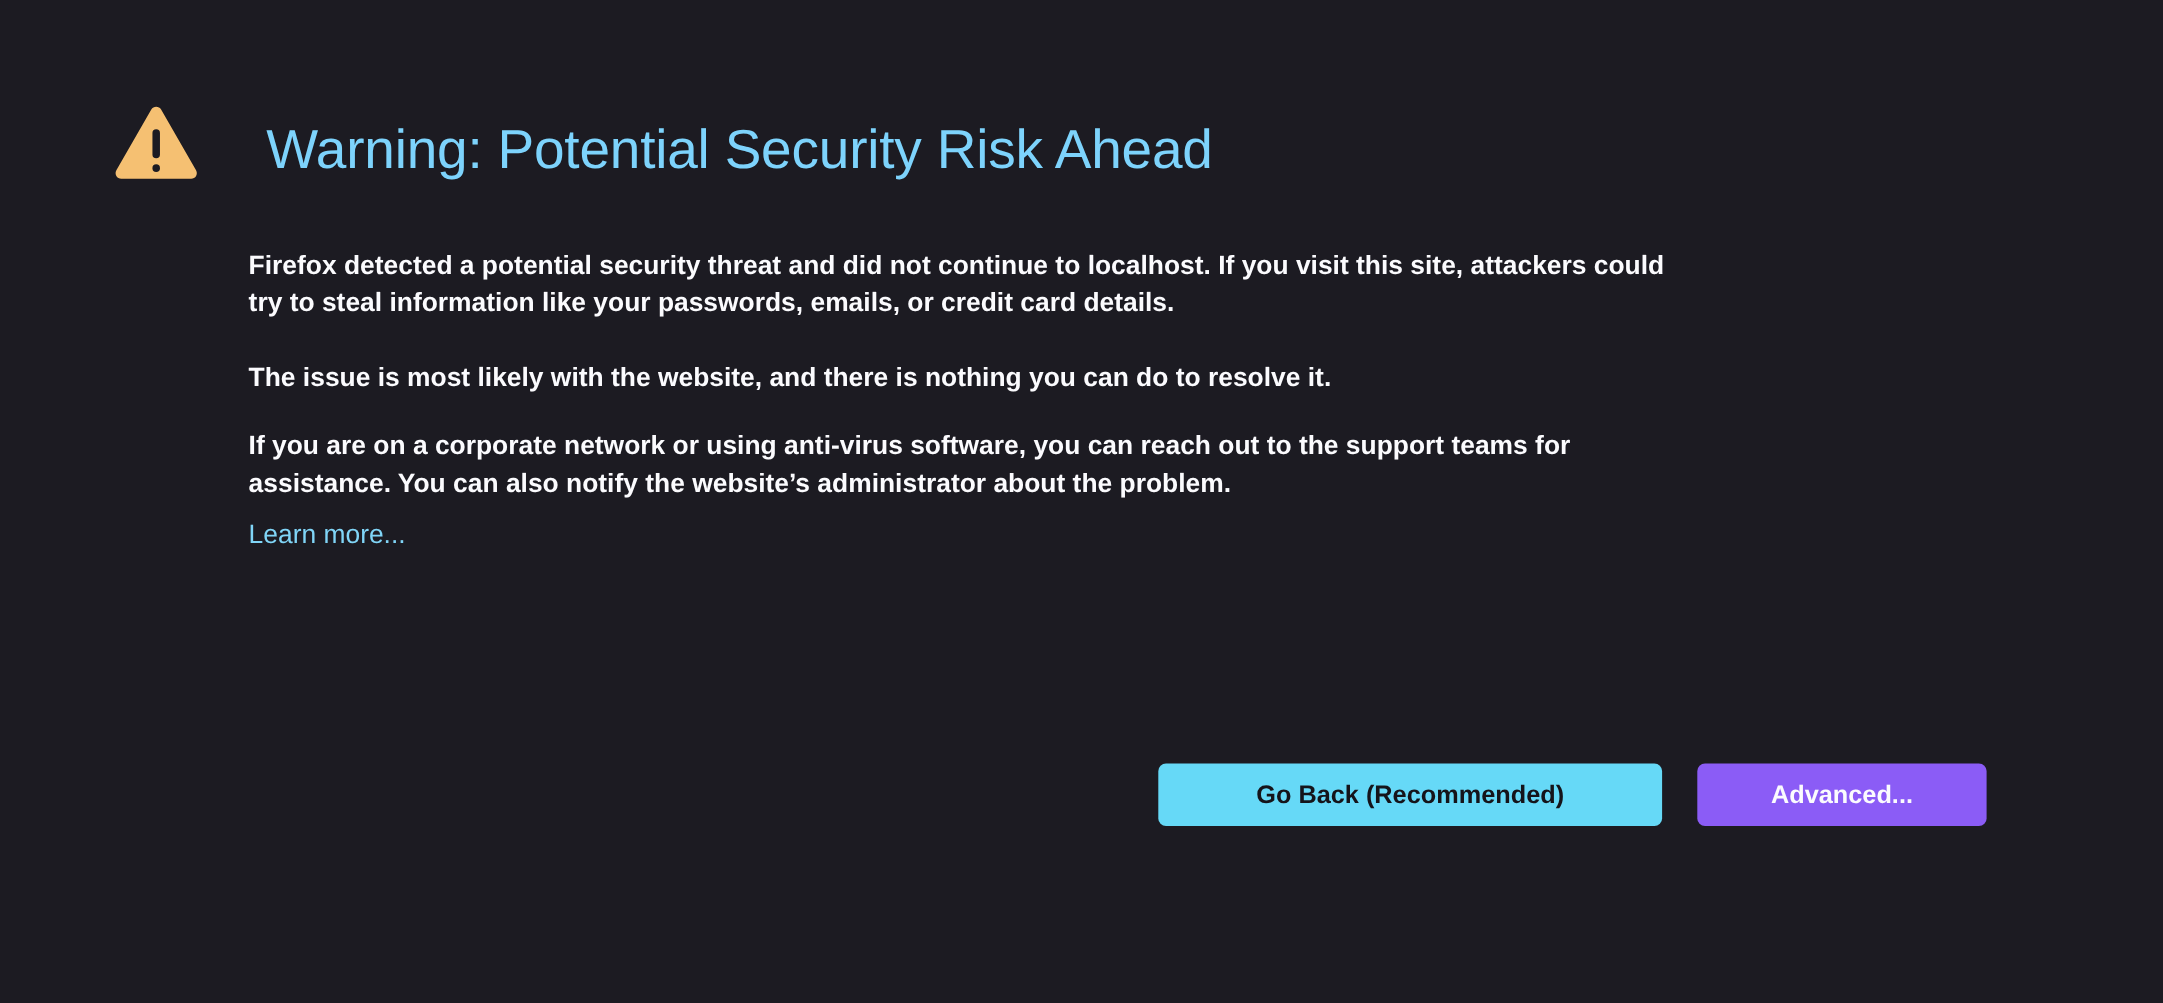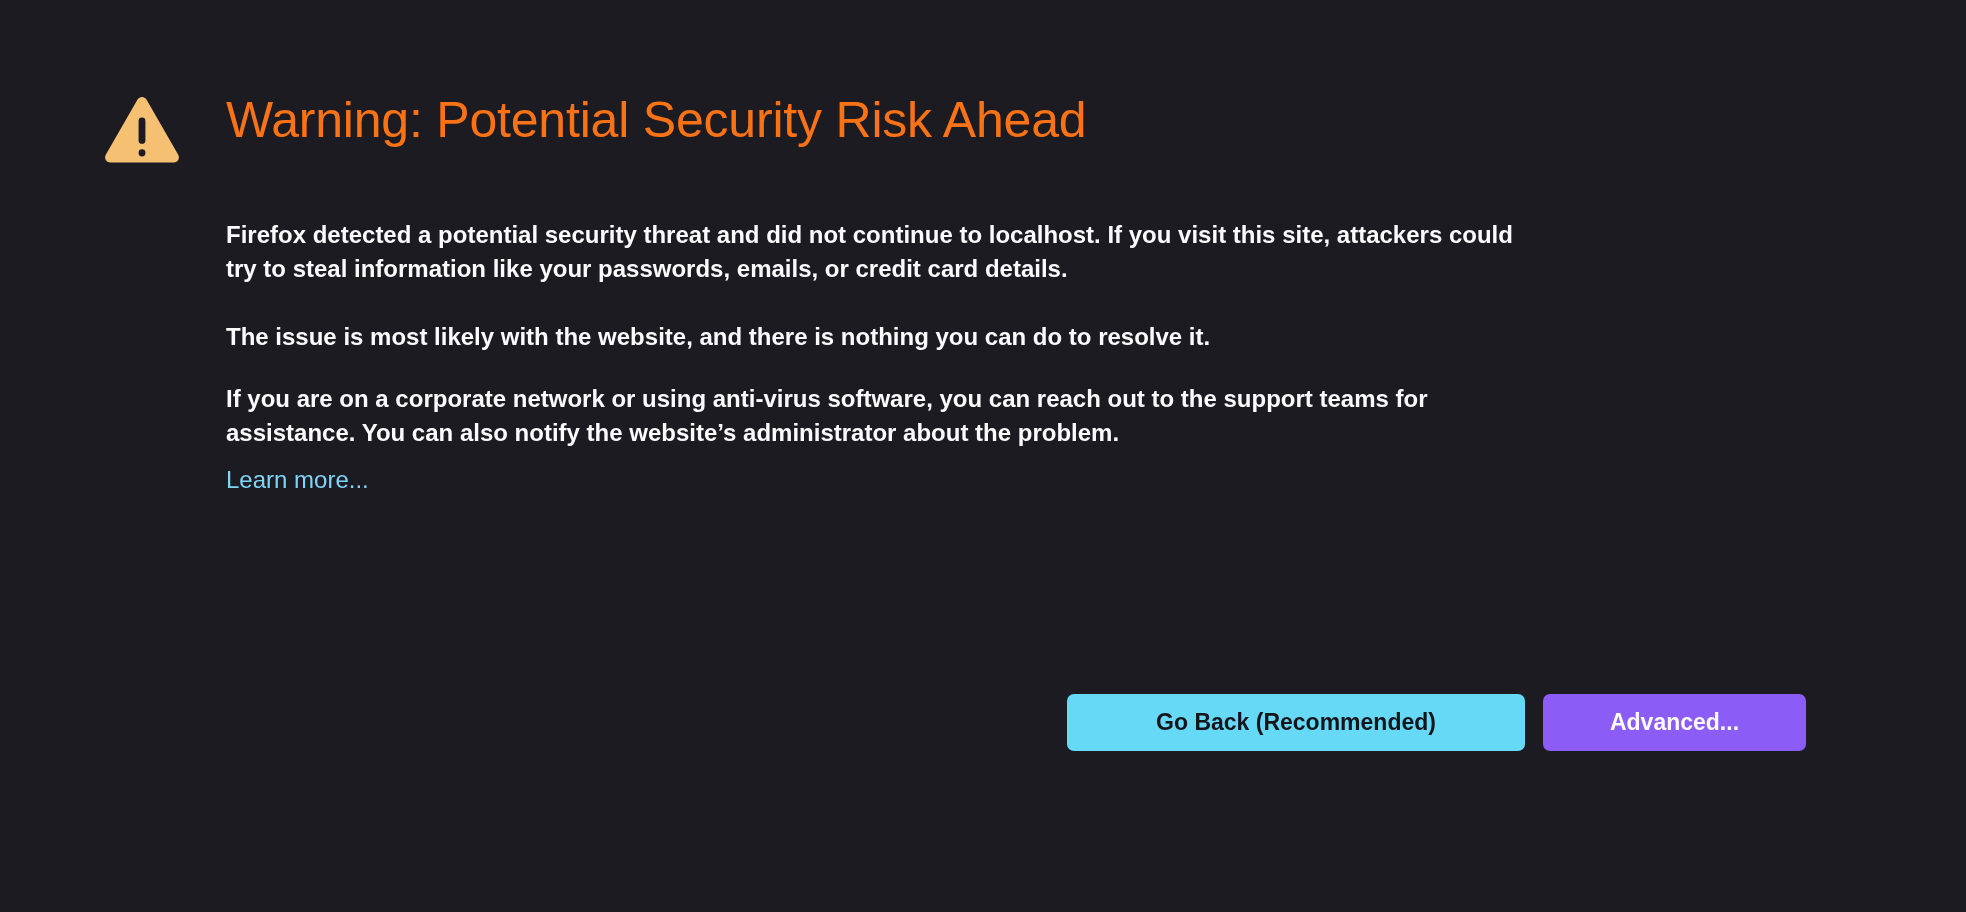--- a/index.html
+++ b/index.html
@@ -43,22 +43,22 @@
     display: block;
     width: 84px;
     height: 84px;
   }
 
   .title-text {
     font-size: 50px;
     font-weight: 300;
     line-height: 1.16;
     letter-spacing: -0.2px;
-    color: #f97316;
-    margin: 0;
+    color: #7dd3fc;
+    margin: 16px;
     padding-top: 5px;
     white-space: nowrap;
   }
 
   
   .error-body {
     margin-left: 126px;
     max-width: 1290px;
     padding-top: 44px;
   }
@@ -99,21 +99,21 @@
 
   
   .button-container {
     position: absolute;
     left: 0;
     right: 0;
     top: 694px;
     display: flex;
     justify-content: flex-end;
     align-items: center;
-    gap: 18px;
+    gap: 32px;
     padding-right: 160px;
   }
 
   .btn {
     font-family: "Liberation Sans", sans-serif;
     font-size: 23px;
     font-weight: 700;
     border: none;
     border-radius: 7px;
     cursor: pointer;

